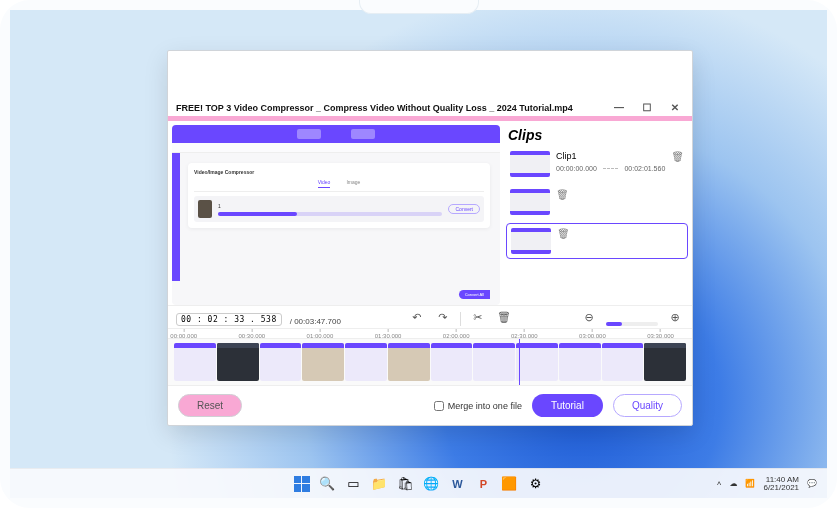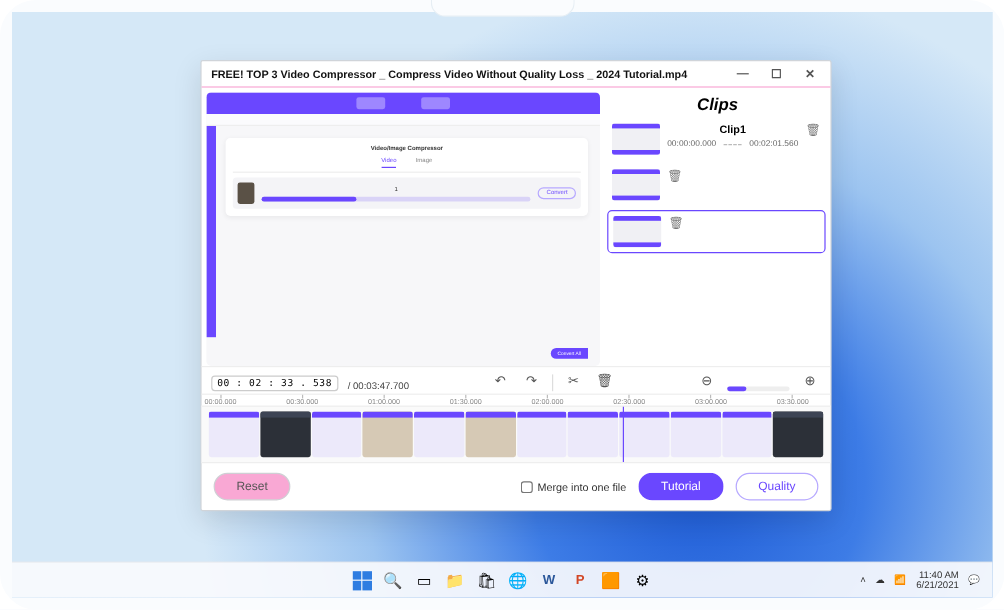--- a/index.html
+++ b/index.html
@@ -30,27 +30,28 @@
   
   .appwin {
     position: absolute; left: 157px; top: 40px; width: 526px; height: 376px;
     background: #fff; border: 1px solid #d0d4d9; border-radius: 2px;
     display: flex; flex-direction: column;
     box-shadow: 0 8px 24px rgba(0,0,0,.12);
   }
   .titlebar {
     height: 22px; display: flex; align-items: center; justify-content: space-between;
     padding: 0 4px 0 8px; font-size: 9px; font-weight: 700; color: #111;
-    border-bottom: 1px solid #f9a8d4;
+    border-bottom: 5px solid #f9a8d4;
+    margin-top: 48px;
   }
   .titlebar .wctrls { display: flex; gap: 2px; }
   .titlebar .wbtn { width: 26px; height: 18px; display: flex; align-items: center; justify-content: center; color: #555; font-size: 10px; }
 
   .body { flex: 1; display: flex; flex-direction: column; }
-  .upper { flex: 1; display: flex; gap: 6px; padding: 4px 4px 0 4px; text-align: center; }
+  .upper { flex: 1; display: flex; gap: 6px; padding: 4px 4px 0 4px; }
   .preview { flex: 1; min-width: 0; }
   .preview-inner {
     width: 100%; height: 100%;
     background: #f7f7f9;
     border-radius: 4px;
     position: relative;
     overflow: hidden;
   }
   
   .pv-topbar { height: 18px; background: #6a47ff; display:flex; align-items:center; justify-content:center; gap:30px;}
@@ -72,21 +73,21 @@
   .clips { width: 182px; display:flex; flex-direction:column; }
   .clips h3 { font-size: 14px; font-weight: 800; margin: 2px 0 4px 2px; font-style: italic;}
   .clip {
     display:flex; align-items:flex-start; gap:6px; padding:4px;
     border-radius:4px; margin-bottom:4px;
   }
   .clip.sel { border: 1.5px solid #6a47ff; }
   .clip-th { width:40px; height:26px; background:#f0f0f4; border-radius:2px; position:relative; overflow:hidden;}
   .clip-th::before{content:""; position:absolute; inset:0; border-top:4px solid #6a47ff; border-bottom:4px solid #6a47ff;}
   .clip-meta { flex:1; }
-  .clip-name { font-size:9px; font-weight:700; }
+  .clip-name { font-size:9px; font-weight:400; }
   .clip-times { font-size:7px; color:#666; display:flex; align-items:center; gap:6px; margin-top:4px;}
   .clip-dash { flex:1; border-top:1px dashed #bbb; height:0;}
   .clip-del { font-size:10px; color:#777; }
 
   
   .tctrl { display:flex; align-items:flex-end; gap:8px; padding:2px 8px; border-top:1px solid #eee; }
   .timebox {
     border:1px solid #ccc; border-radius:3px; padding:1px 4px; font-size:8px; font-family:monospace;
     letter-spacing:.5px;
   }

